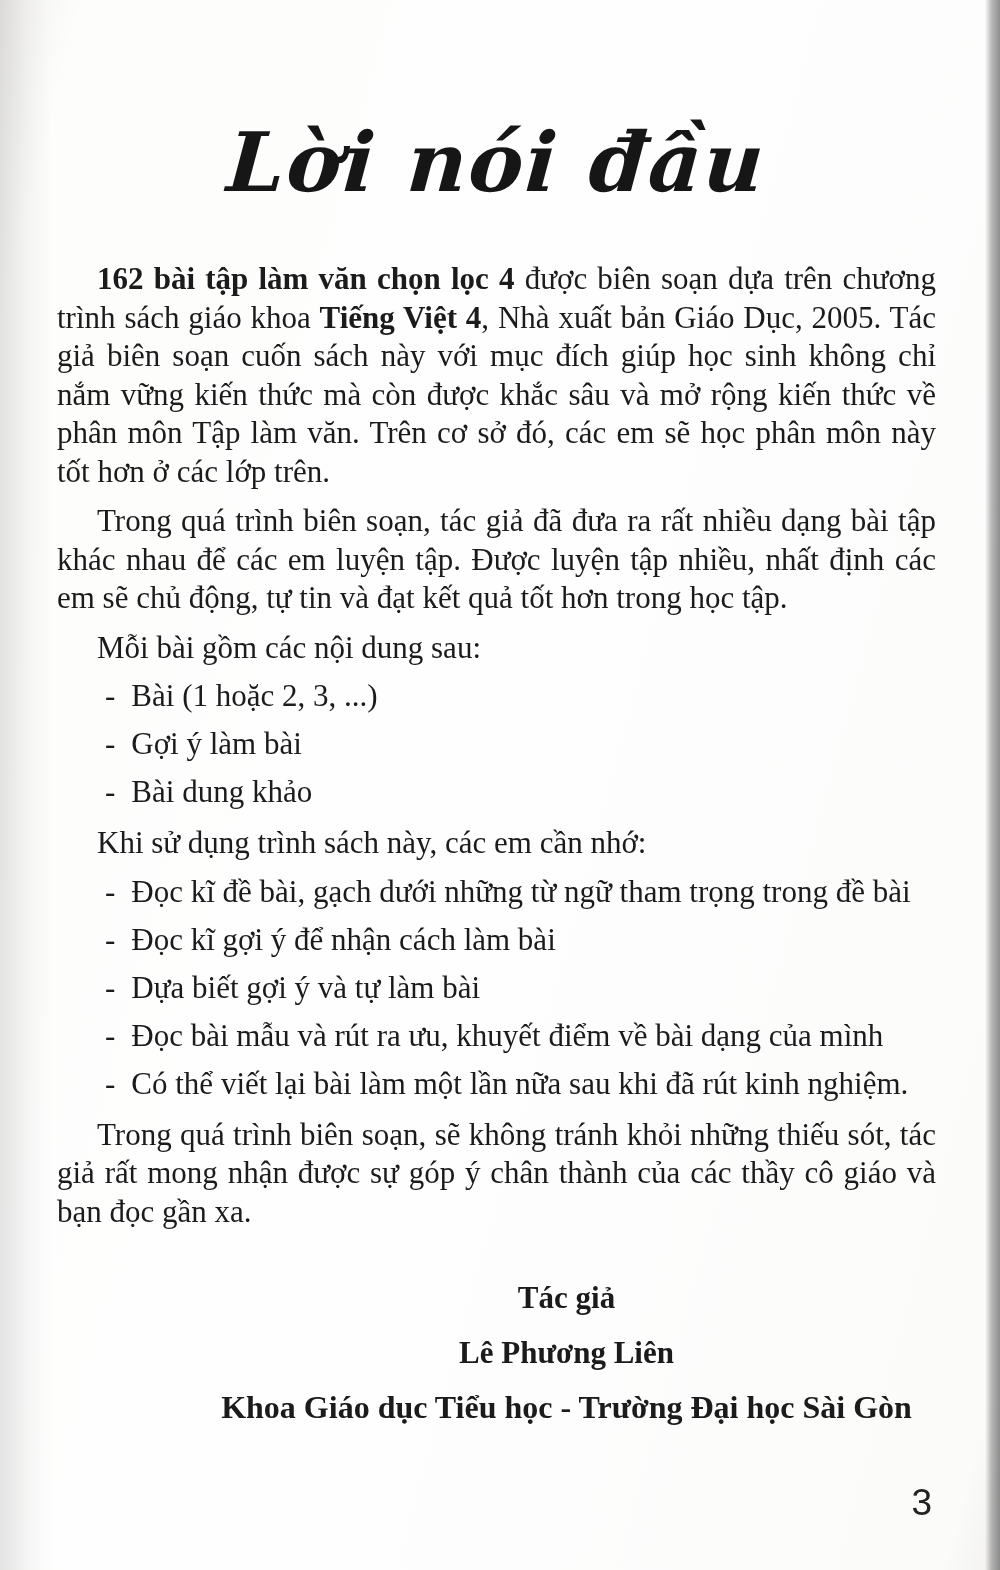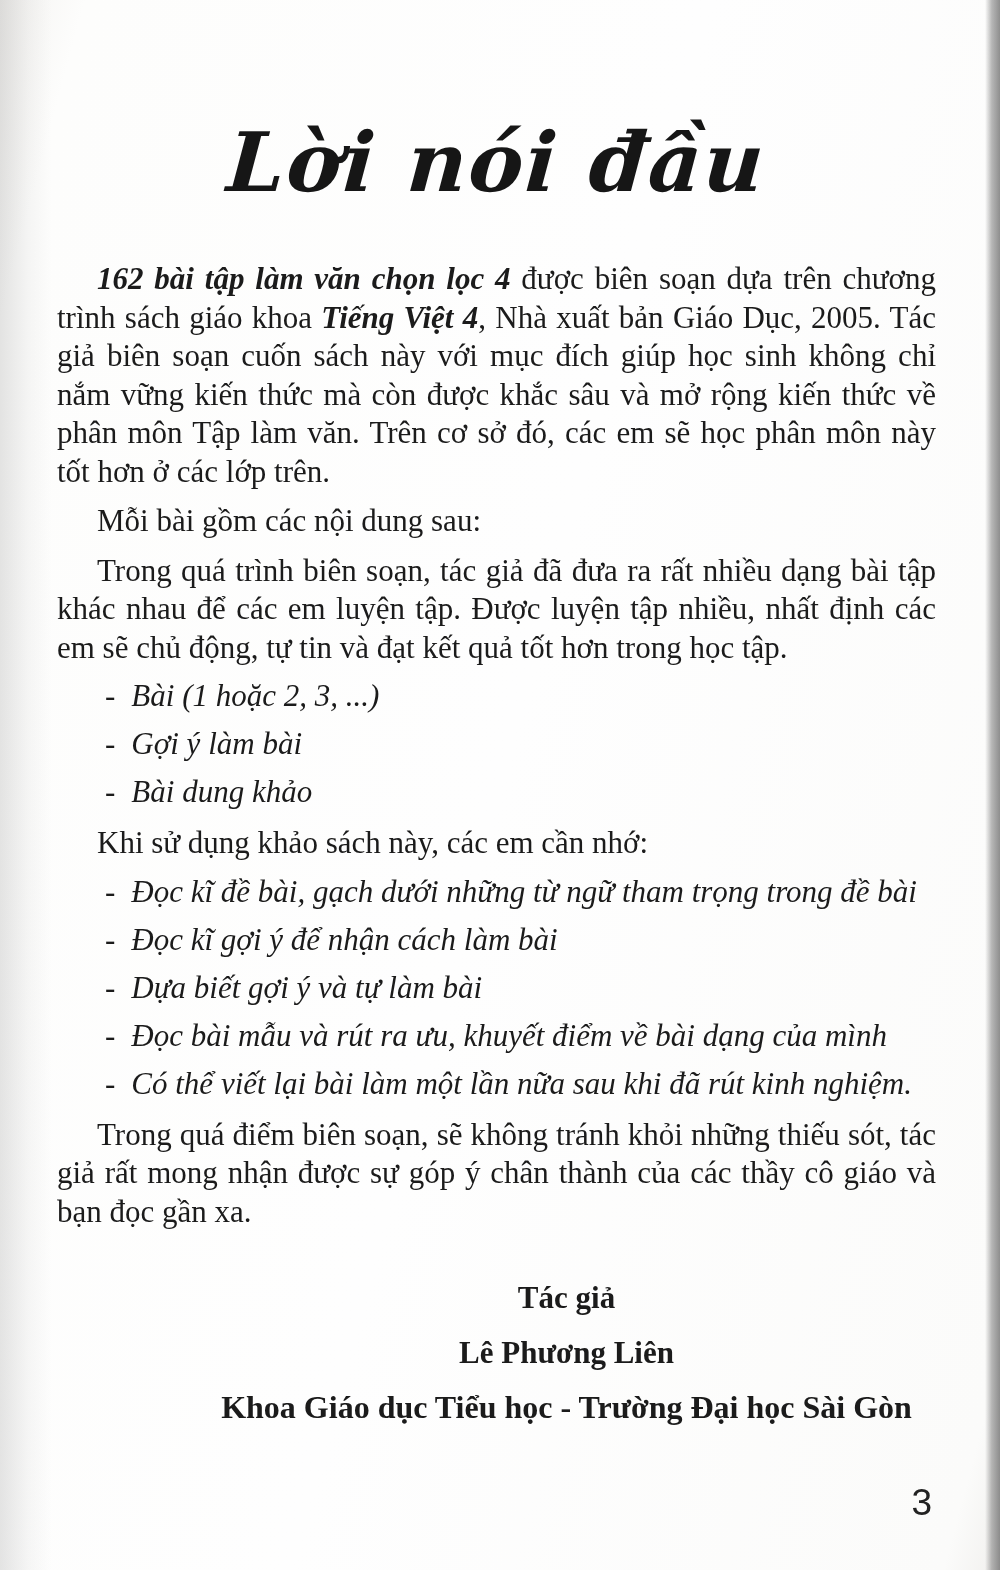--- a/index.html
+++ b/index.html
@@ -55,35 +55,35 @@
     line-height: 38.5px;
     text-align: justify;
   }
   p.para {
     margin: 0;
     padding: 0;
     text-indent: 40px;
     margin-top: 11px;
   }
   p.first-para { margin-top: 14px; }
-  .bold-italic { font-weight: bold; font-style: italic; }
+  .bold-italic { font-weight: bold; }
   .list { margin-top: 7px; }
   .list-item {
     display: flex;
     align-items: baseline;
     padding-left: 48px;
     margin-top: 5px;
     line-height: 43px;
     text-align: left;
   }
   .list-item .dash {
     flex: 0 0 auto;
     margin-right: 16px;
   }
-  .list-item .item-text { flex: 1 1 auto; font-style: italic; }
+  .list-item .item-text { flex: 1 1 auto; }
   .signature {
     margin-top: 48px;
     text-align: center;
     transform: translateX(70px);
     font-weight: bold;
     font-size: 31px;
   }
   .signature .sig-role { line-height: 38px; }
   .signature .sig-name { margin-top: 17px; line-height: 38px; }
   .signature .sig-affiliation { margin-top: 15px; font-size: 32px; line-height: 40px; }
@@ -104,40 +104,40 @@
   <div class="edge-right"></div>
 
   <div class="content">
 
     <div class="title">Lời nói đầu</div>
 
     <div class="body-text">
 
       <p class="para first-para"><span class="bold-italic">162 bài tập làm văn chọn lọc 4</span><span> được biên soạn dựa trên chương trình sách giáo khoa </span><span class="bold-italic">Tiếng Việt 4</span><span>, Nhà xuất bản Giáo Dục, 2005. Tác giả biên soạn cuốn sách này với mục đích giúp học sinh không chỉ nắm vững kiến thức mà còn được khắc sâu và mở rộng kiến thức về phân môn Tập làm văn. Trên cơ sở đó, các em sẽ học phân môn này tốt hơn ở các lớp trên.</span></p>
 
+      <p class="para">Trong quá trình biên soạn, tác giả đã đưa ra rất nhiều dạng bài tập khác nhau để các em luyện tập. Được luyện tập nhiều, nhất định các em sẽ chủ động, tự tin và đạt kết quả tốt hơn trong học tập.</p>
+
       <p class="para">Mỗi bài gồm các nội dung sau:</p>
-
-      <p class="para">Trong quá trình biên soạn, tác giả đã đưa ra rất nhiều dạng bài tập khác nhau để các em luyện tập. Được luyện tập nhiều, nhất định các em sẽ chủ động, tự tin và đạt kết quả tốt hơn trong học tập.</p>
 
       <div class="list">
         <div class="list-item">
           <span class="dash">-</span>
           <span class="item-text">Bài (1 hoặc 2, 3, ...)</span>
         </div>
         <div class="list-item">
           <span class="dash">-</span>
           <span class="item-text">Gợi ý làm bài</span>
         </div>
         <div class="list-item">
           <span class="dash">-</span>
           <span class="item-text">Bài dung khảo</span>
         </div>
       </div>
 
-      <p class="para">Khi sử dụng khảo sách này, các em cần nhớ:</p>
+      <p class="para">Khi sử dụng trình sách này, các em cần nhớ:</p>
 
       <div class="list">
         <div class="list-item">
           <span class="dash">-</span>
           <span class="item-text">Đọc kĩ đề bài, gạch dưới những từ ngữ tham trọng trong đề bài</span>
         </div>
         <div class="list-item">
           <span class="dash">-</span>
           <span class="item-text">Đọc kĩ gợi ý để nhận cách làm bài</span>
         </div>
@@ -149,21 +149,21 @@
           <span class="dash">-</span>
           <span class="item-text">Đọc bài mẫu và rút ra ưu, khuyết điểm về bài dạng của mình</span>
         </div>
         <div class="list-item">
           <span class="dash">-</span>
           <span class="item-text">Có thể viết lại bài làm một lần nữa sau khi đã rút kinh nghiệm.</span>
         </div>
       </div>
 
 
-      <p class="para">Trong quá điểm biên soạn, sẽ không tránh khỏi những thiếu sót, tác giả rất mong nhận được sự góp ý chân thành của các thầy cô giáo và bạn đọc gần xa.</p>
+      <p class="para">Trong quá trình biên soạn, sẽ không tránh khỏi những thiếu sót, tác giả rất mong nhận được sự góp ý chân thành của các thầy cô giáo và bạn đọc gần xa.</p>
 
       <div class="signature">
         <div class="sig-role">Tác giả</div>
         <div class="sig-name">Lê Phương Liên</div>
         <div class="sig-affiliation">Khoa Giáo dục Tiểu học - Trường Đại học Sài Gòn</div>
       </div>
 
     </div>
   </div>
 

